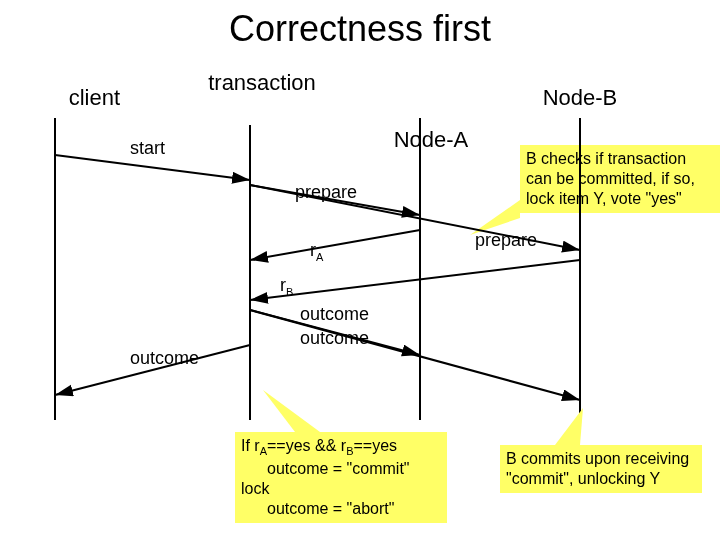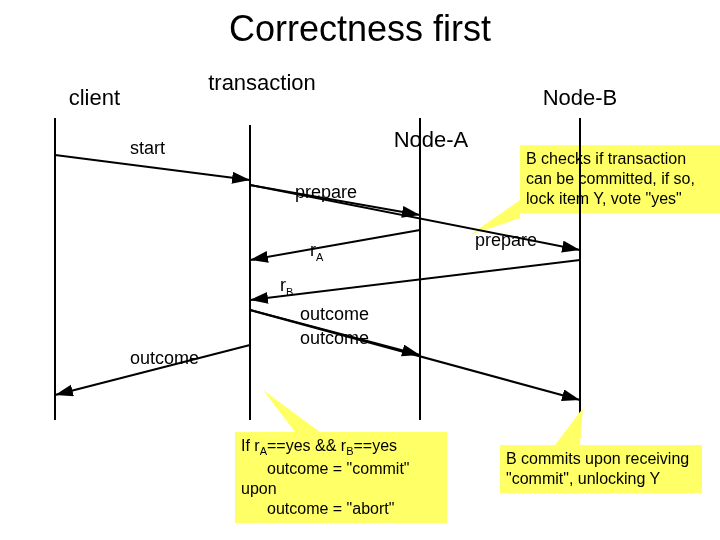--- a/index.html
+++ b/index.html
@@ -65,21 +65,21 @@
   <div class="actor-label" style="left:381px; top:85px; width:100px;margin-top:42px;">Node-A</div>
   <div class="actor-label" style="left:530px; top:85px; width:100px;">Node-B</div>
 
   <div class="callout" style="left:520px; top:145px; width:190px;">B checks if transaction can be committed, if so, lock item Y, vote "yes"</div>
 
   <div class="callout" style="left:235px; top:432px; width:200px;">
     <div>
       <span>If r</span><span class="sub">A</span><span>==yes &amp;&amp; r</span><span class="sub">B</span><span>==yes</span>
     </div>
     <div style="padding-left:26px;">outcome = "commit"</div>
-    <div>upon</div>
+    <div>lock</div>
     <div style="padding-left:26px;">outcome = "abort"</div>
   </div>
 
   <div class="callout" style="left:500px; top:445px; width:190px;">B commits upon receiving "commit", unlocking Y</div>
 
   <svg width="720" height="540">
     <defs>
       <marker id="arr" markerWidth="10" markerHeight="10" refX="9" refY="3" orient="auto" markerUnits="strokeWidth">
         <path d="M0,0 L9,3 L0,6 Z" fill="#000"></path>
       </marker>

